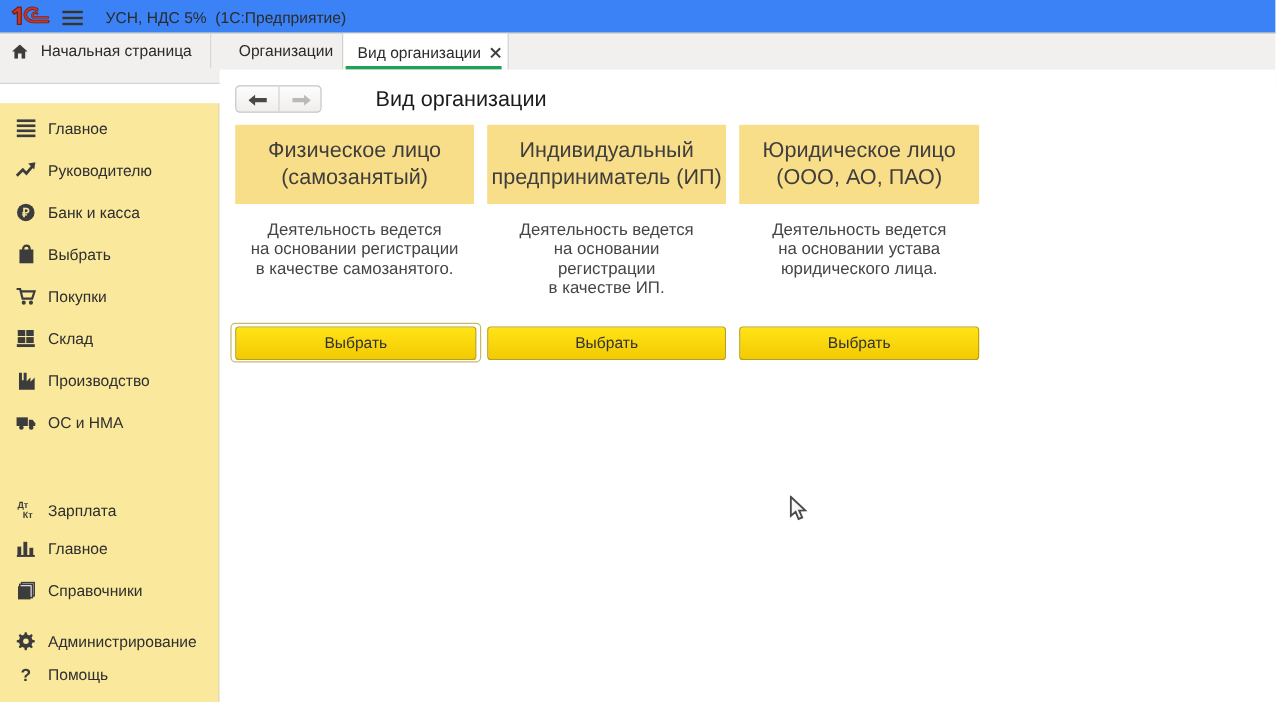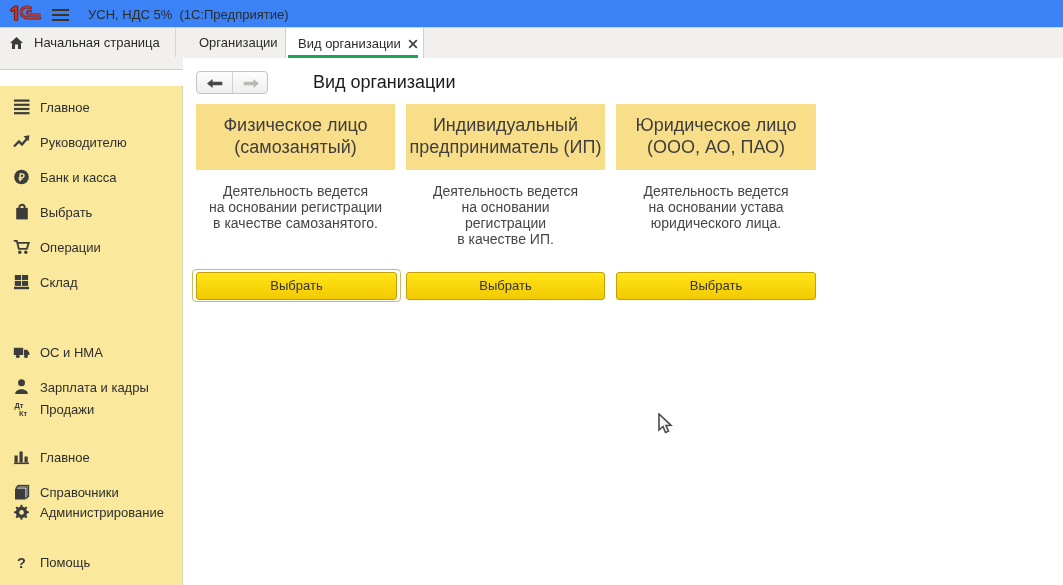--- a/index.html
+++ b/index.html
@@ -145,56 +145,55 @@
           <path d="M6.3,6.5 L6.3,4.4 C6.3,0.9 11.7,0.9 11.7,4.4 L11.7,6.5" fill="none" stroke="#3c3c3c" stroke-width="1.9"></path>
         </svg>
         <span class="mtxt">Выбрать</span>
       </div>
     <div class="mitem" style="top:152px">
         <svg class="mico" width="18" height="18" viewBox="0 0 18 18">
           <path d="M0.8,2.8 L3.8,2.8 L5.8,10.8 L13.8,10.8 L15.8,4.8 L4.5,4.8" fill="none" stroke="#3c3c3c" stroke-width="1.8"></path>
           <circle cx="6.8" cy="14.2" r="1.7" fill="#3c3c3c"></circle>
           <circle cx="12.8" cy="14.2" r="1.7" fill="#3c3c3c"></circle>
         </svg>
-        <span class="mtxt">Операции</span>
+        <span class="mtxt">Покупки</span>
       </div>
     <div class="mitem" style="top:187px">
         <svg class="mico" width="18" height="18" viewBox="0 0 18 18">
           <g fill="#3c3c3c">
             <rect x="1.8" y="2" width="6.2" height="5"></rect>
             <rect x="8.9" y="2" width="6.2" height="5"></rect>
             <rect x="1.8" y="7.9" width="6.2" height="5"></rect>
             <rect x="8.9" y="7.9" width="6.2" height="5"></rect>
             <rect x="1" y="13.8" width="15" height="2.4"></rect>
           </g>
         </svg>
         <span class="mtxt">Склад</span>
       </div>
+    <div class="mitem" style="top:222px">
+        <svg class="mico" width="18" height="18" viewBox="0 0 18 18">
+          <path d="M2.8,16.8 L2.8,2.6 L5.3,2.6 L5.3,8.8 L6.7,8.8 L6.7,2.6 L9.2,2.6 L9.2,9.8 L12.4,6.6 L12.4,10.2 L15.9,6.6 L15.9,16.8 Z" fill="#3c3c3c"></path>
+        </svg>
+        <span class="mtxt">Производство</span>
+      </div>
     <div class="mitem" style="top:257px">
         <svg class="mico" width="18" height="18" viewBox="0 0 18 18">
           <rect x="0.8" y="4.8" width="9.4" height="7.2" fill="#3c3c3c"></rect>
           <path d="M11,6.8 L14.2,6.8 L16.4,9.8 L16.4,12 L11,12 Z" fill="#3c3c3c"></path>
           <circle cx="4.8" cy="13.2" r="1.9" fill="#3c3c3c"></circle>
           <circle cx="13" cy="13.2" r="1.9" fill="#3c3c3c"></circle>
         </svg>
         <span class="mtxt">ОС и НМА</span>
       </div>
-    <div class="mitem" style="top:292px">
-        <svg class="mico" width="18" height="18" viewBox="0 0 18 18">
-          <circle cx="8.5" cy="4.8" r="3.5" fill="#3c3c3c"></circle>
-          <path d="M2.2,16 C2.2,9.8 14.8,9.8 14.8,16 Z" fill="#3c3c3c"></path>
-        </svg>
-        <span class="mtxt">Зарплата и кадры</span>
-      </div>
-    <div class="mitem" style="top:314px">
+    <div class="mitem" style="top:330px">
         <svg class="mico" width="18" height="18" viewBox="0 0 18 18">
           <text x="1.5" y="7.5" font-size="7.5" font-weight="bold" fill="#3c3c3c" font-family="Liberation Sans">Дт</text>
           <text x="6" y="16" font-size="7.5" font-weight="bold" fill="#3c3c3c" font-family="Liberation Sans">Кт</text>
         </svg>
-        <span class="mtxt">Продажи</span>
+        <span class="mtxt">Зарплата</span>
       </div>
     <div class="mitem" style="top:362px">
         <svg class="mico" width="18" height="18" viewBox="0 0 18 18">
           <g fill="#3c3c3c">
             <rect x="1.5" y="7.5" width="3.2" height="7"></rect>
             <rect x="6.5" y="3.5" width="3.2" height="11"></rect>
             <rect x="11.5" y="8.5" width="3.2" height="6"></rect>
             <rect x="1" y="14.5" width="15" height="1.6"></rect>
           </g>
         </svg>
@@ -203,21 +202,21 @@
     <div class="mitem" style="top:397px">
         <svg class="mico" width="18" height="18" viewBox="0 0 18 18">
           <g fill="#3c3c3c">
             <rect x="5" y="2.5" width="10.5" height="11" fill="#ffffff" stroke="#3c3c3c" stroke-width="1.3"></rect>
             <rect x="3.5" y="4" width="10.5" height="11" fill="#ffffff" stroke="#3c3c3c" stroke-width="1.3"></rect>
             <rect x="2" y="5.5" width="10.5" height="11"></rect>
           </g>
         </svg>
         <span class="mtxt">Справочники</span>
       </div>
-    <div class="mitem" style="top:417px">
+    <div class="mitem" style="top:439px">
         <svg class="mico" width="18" height="18" viewBox="0 0 18 18">
           <path d="M7.6,1.5 L9.4,1.5 L9.9,3.7 L12,4.5 L13.9,3.3 L15.2,4.6 L14,6.5 L14.8,8.6 L17,9.1 L17,10.9 L14.8,11.4 L14,13.5 L15.2,15.4 L13.9,16.7 L12,15.5 L9.9,16.3 L9.4,18.5 L7.6,18.5 L7.1,16.3 L5,15.5 L3.1,16.7 L1.8,15.4 L3,13.5 L2.2,11.4 L0,10.9 L0,9.1 L2.2,8.6 L3,6.5 L1.8,4.6 L3.1,3.3 L5,4.5 L7.1,3.7 Z" fill="#3c3c3c" transform="scale(0.88) translate(1.1,0.6)"></path>
           <circle cx="8.6" cy="9.4" r="2.3" fill="#fae99c"></circle>
         </svg>
         <span class="mtxt">Администрирование</span>
       </div>
     <div class="mitem" style="top:467px">
         <svg class="mico" width="18" height="18" viewBox="0 0 18 18">
           <text x="8.5" y="14.5" font-size="14.5" font-weight="bold" fill="#3c3c3c" text-anchor="middle" font-family="Liberation Sans">?</text>
         </svg>

